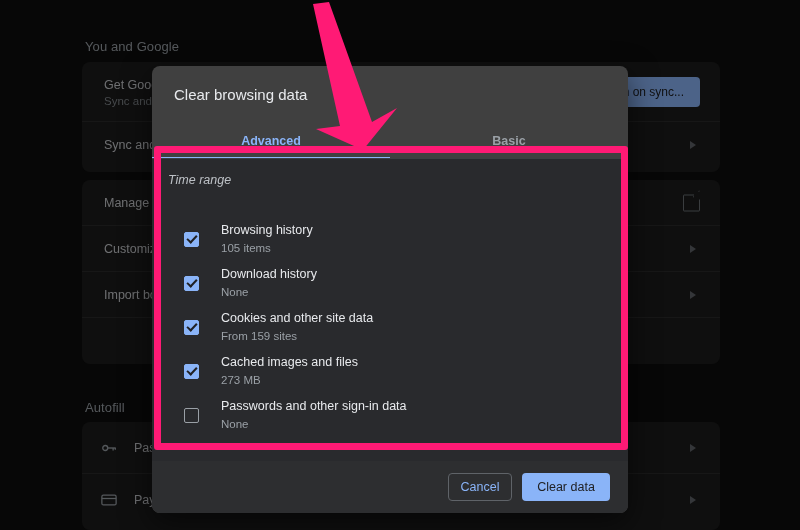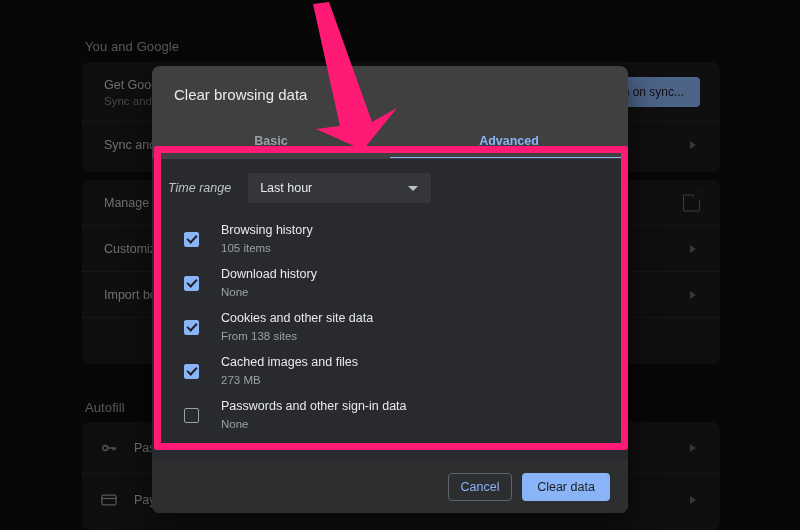--- a/index.html
+++ b/index.html
@@ -422,33 +422,29 @@
     </div>
   </div>
 
   <div class="scrim"></div>
 
   <div class="dialog">
 
     <div class="dialog-title">Clear browsing data</div>
 
     <div class="tabs">
+      <div class="tab active">Advanced</div>
       <div class="tab">Basic</div>
-      <div class="tab active">Advanced</div>
     </div>
     <div class="tabs-divider"></div>
 
     <div class="dialog-body">
 
       <div class="timerange">
         <div class="timerange-label">Time range</div>
-        <div class="select">
-          <div class="select-value">Last hour</div>
-          <div class="select-caret"></div>
-        </div>
       </div>
 
       <div class="checklist">
 
         <div class="check-row">
           <div class="cb on"></div>
           <div class="check-text">
             <span class="check-title">Browsing history</span>
             <span class="check-sub">105 items</span>
           </div>
@@ -459,21 +455,21 @@
           <div class="check-text">
             <span class="check-title">Download history</span>
             <span class="check-sub">None</span>
           </div>
         </div>
 
         <div class="check-row">
           <div class="cb on"></div>
           <div class="check-text">
             <span class="check-title">Cookies and other site data</span>
-            <span class="check-sub">From 138 sites</span>
+            <span class="check-sub">From 159 sites</span>
           </div>
         </div>
 
         <div class="check-row">
           <div class="cb on"></div>
           <div class="check-text">
             <span class="check-title">Cached images and files</span>
             <span class="check-sub">273 MB</span>
           </div>
         </div>

